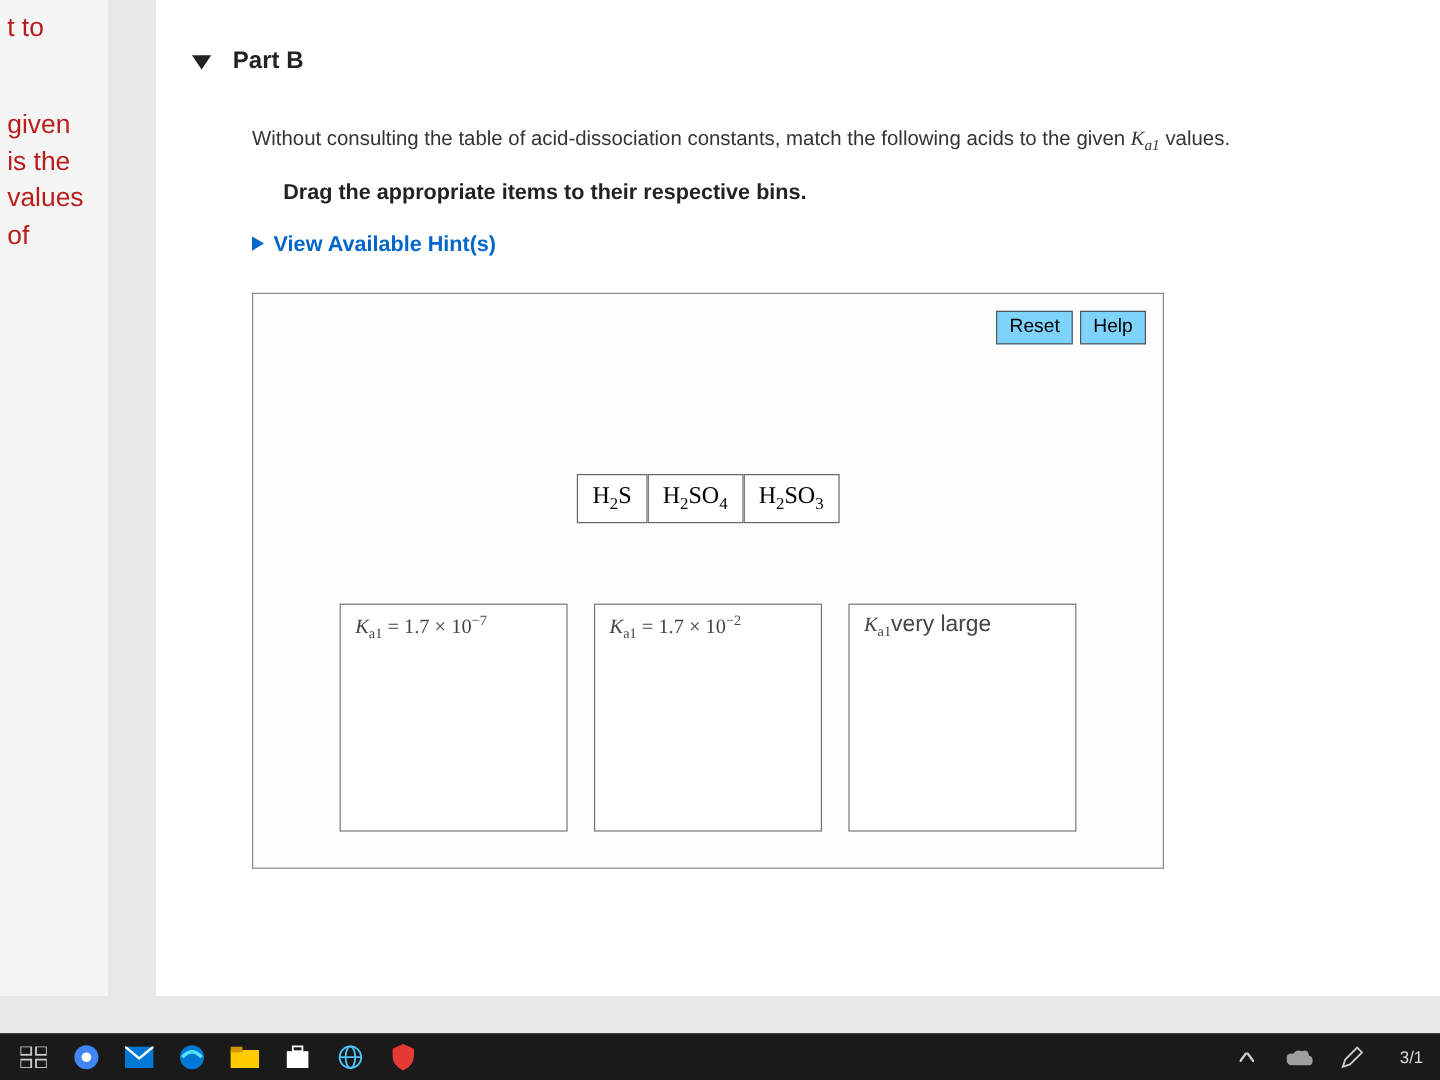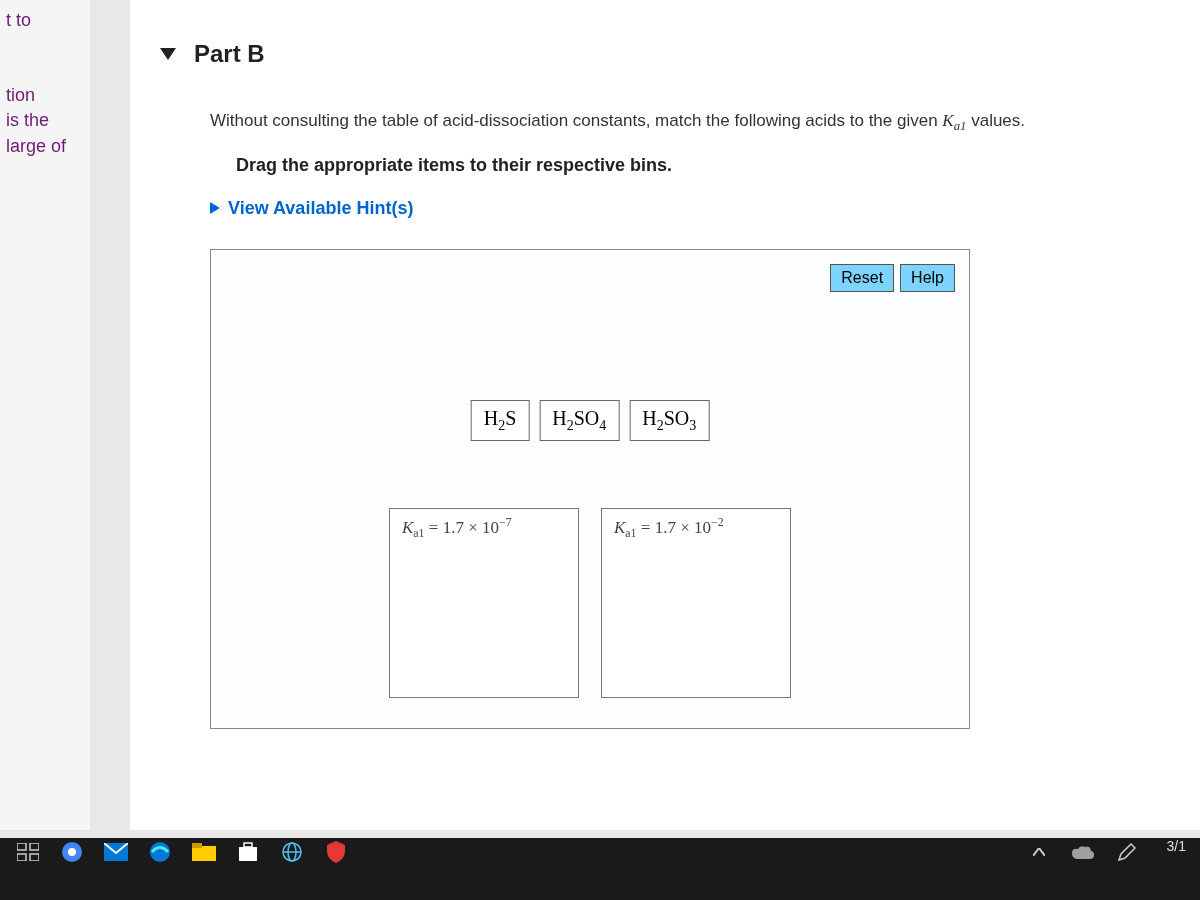--- a/index.html
+++ b/index.html
@@ -12,22 +12,22 @@
       position: relative;
     }
     .left-sidebar {
       position: absolute;
       left: 0;
       top: 0;
       width: 90px;
       height: 830px;
       background: #f5f5f5;
       padding: 8px 6px;
-      font-size: 18px;
-      color: #701a75;
+      font-size: 22px;
+      color: #b91c1c;
       line-height: 1.4;
     }
     .left-sidebar .frag {
       margin-bottom: 50px;
     }
     .main-content {
       position: absolute;
       left: 130px;
       top: 0;
       right: 0;
@@ -43,21 +43,21 @@
     }
     .disclosure-triangle {
       width: 0;
       height: 0;
       border-left: 8px solid transparent;
       border-right: 8px solid transparent;
       border-top: 12px solid #222;
       cursor: pointer;
     }
     .part-title {
-      font-size: 24px;
+      font-size: 20px;
       font-weight: bold;
       color: #222;
       text-align: right;
     }
     .question-text {
       font-size: 17px;
       color: #333;
       margin-left: 50px;
       margin-bottom: 18px;
       line-height: 1.5;
@@ -118,21 +118,20 @@
       font-size: 16px;
       cursor: pointer;
       font-family: inherit;
     }
     .draggables-row {
       position: absolute;
       top: 150px;
       left: 50%;
       transform: translateX(-50%);
       display: flex;
-      gap: 10px;
       align-items: center;
     }
     .draggable-item {
       border: 1px solid #666;
       background: #fff;
       padding: 6px 12px;
       font-size: 20px;
       font-family: 'Times New Roman', serif;
       cursor: move;
       user-select: none;
@@ -161,23 +160,24 @@
     }
     .bin-label .ka { font-style: italic; }
     .bin-label .sub { font-size: 0.7em; vertical-align: sub; }
     .bin-label .sup { font-size: 0.7em; vertical-align: super; }
     .bin-label .large { font-family: Arial, sans-serif; font-size: 19px; }
     .taskbar {
       position: absolute;
       left: 0;
       right: 0;
       bottom: 0;
-      height: 62px;
+      height: 39px;
       background: #1a1a1a;
       display: flex;
+      align-items: center;
       padding: 0 14px;
       gap: 16px;
     }
     .tb-icon {
       width: 28px;
       height: 28px;
       display: flex;
       align-items: center;
       justify-content: center;
       font-size: 18px;
@@ -186,23 +186,23 @@
     }
     .tb-spacer { flex: 1; }
     .tb-date { color: #ddd; font-size: 14px; margin-left: 10px;}
   </style>
 </head>
 <body>
 
 <div class="left-sidebar">
   <div class="frag">t to</div>
   <div>
-    <div>tion</div>
+    <div>given</div>
     <div>is the</div>
-    <div>large of</div>
+    <div>values of</div>
   </div>
 </div>
 
 <div class="main-content">
 
   <div class="part-header">
     <div class="disclosure-triangle"></div>
     <div class="part-title">Part B</div>
   </div>
 
@@ -239,20 +239,25 @@
       <div class="bin">
         <div class="bin-label">
           <span class="ka">K</span><span class="sub">a1</span><span> = 1.7 × 10</span><span class="sup">−7</span>
         </div>
       </div>
       <div class="bin">
         <div class="bin-label">
           <span class="ka">K</span><span class="sub">a1</span><span> = 1.7 × 10</span><span class="sup">−2</span>
         </div>
       </div>
+      <div class="bin">
+        <div class="bin-label">
+          <span class="ka">K</span><span class="sub">a1</span><span class="large">very large</span>
+        </div>
+      </div>
     </div>
   </div>
 
 </div>
 
 <div class="taskbar">
   <div class="tb-icon">
     <svg width="22" height="18" viewBox="0 0 22 18">
         <rect x="0" y="0" width="9" height="7" fill="none" stroke="#ccc" stroke-width="1.5"></rect>
         <rect x="13" y="0" width="9" height="7" fill="none" stroke="#ccc" stroke-width="1.5"></rect>

